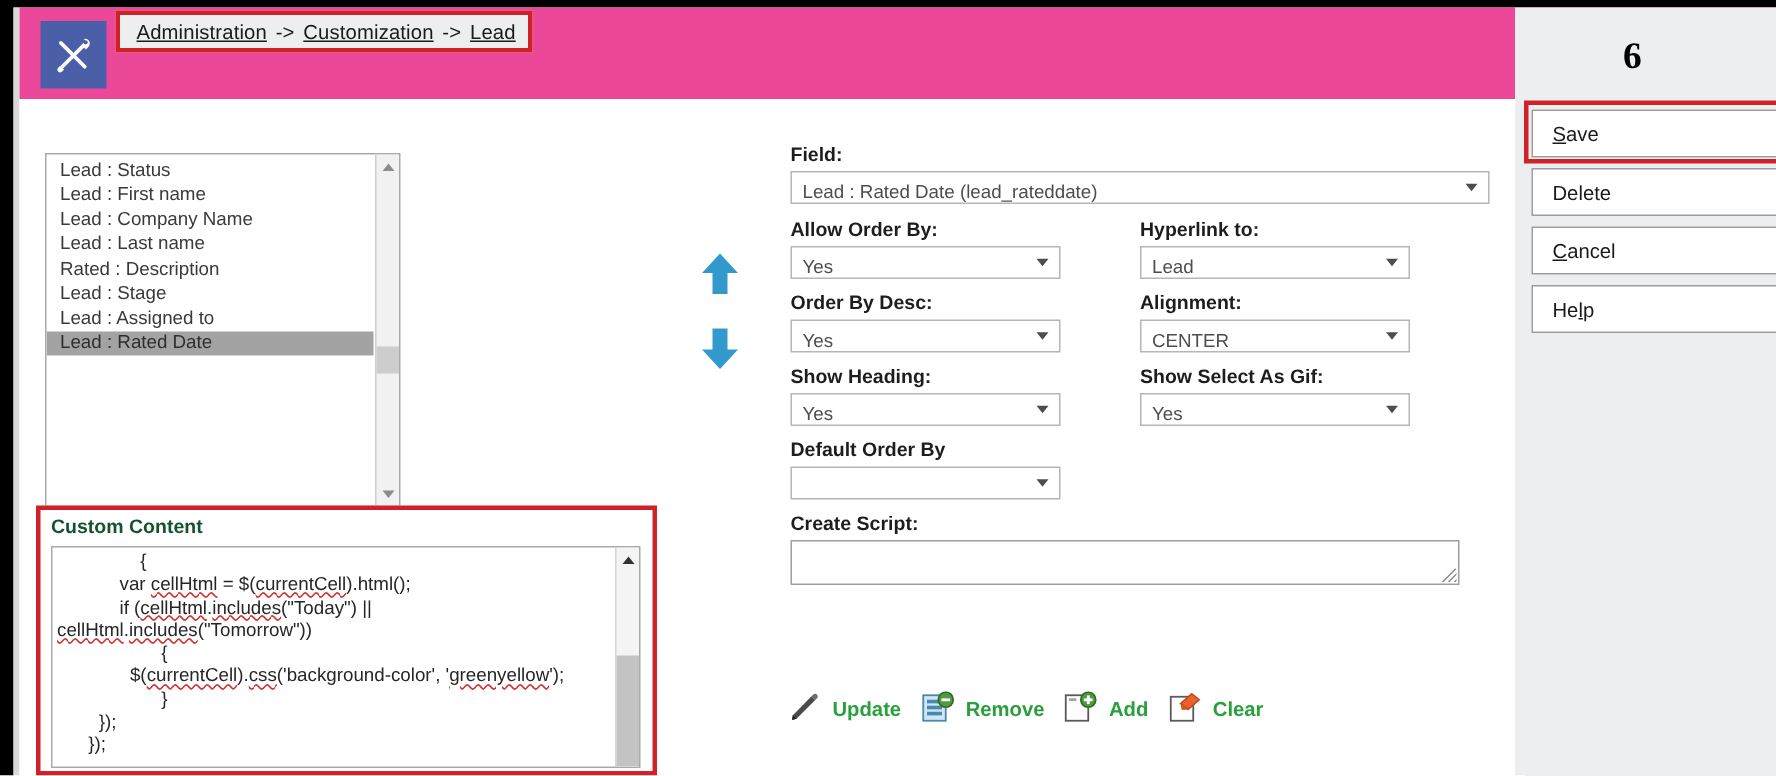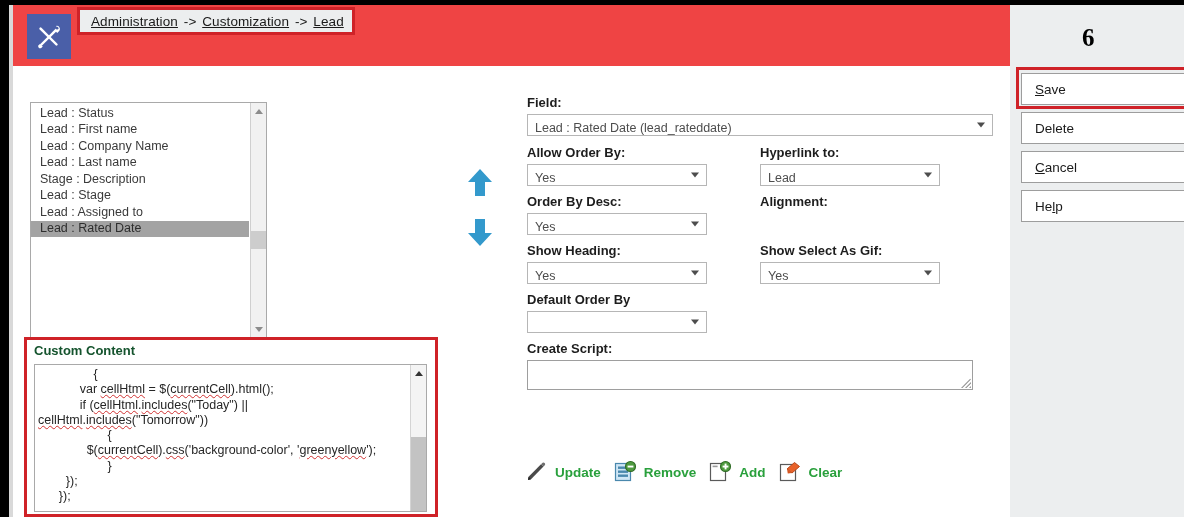--- a/index.html
+++ b/index.html
@@ -29,21 +29,21 @@
   }
   .edge-left-inner {
     position: absolute; left: 9px; top: 5px; width: 4px; height: 512px;
     background: #d9d9d9;
   }
 
   
   .header-band {
     position: absolute; left: 13px; top: 5px;
     width: 1171px; height: 61px;
-    background: #ef4444;
+    background: #ec4899;
   }
   .tools-icon {
     position: absolute; left: 14px; top: 9px;
     width: 44px; height: 45px;
     background: #4a5fa8;
     display: flex; align-items: center; justify-content: center;
   }
   .breadcrumb-box {
     position: absolute; left: 64px; top: 2px;
     width: 278px; height: 28px;
@@ -318,21 +318,21 @@
   </div>
 
   <div class="body-area">
 
     <div class="field-list">
       <div class="list-items" id="list-items">
           <div class="list-item">Lead : Status</div>
           <div class="list-item">Lead : First name</div>
           <div class="list-item">Lead : Company Name</div>
           <div class="list-item">Lead : Last name</div>
-          <div class="list-item">Stage : Description</div>
+          <div class="list-item">Rated : Description</div>
           <div class="list-item">Lead : Stage</div>
           <div class="list-item">Lead : Assigned to</div>
           <div class="list-item selected">Lead : Rated Date</div>
         </div>
       <div class="list-sb">
         <div class="sb-arrow up">
             <span class="tri-up"></span>
           </div>
         <div class="list-sb-thumb"></div>
         <div class="sb-arrow down">
@@ -402,20 +402,24 @@
       <div class="two-col" style="top:99px;">
         <div class="col-a">
           <div class="f-label">Order By Desc:</div>
           <div class="f-select">
             <span>Yes</span>
             <span class="caret"></span>
           </div>
         </div>
         <div class="col-b">
           <div class="f-label">Alignment:</div>
+          <div class="f-select">
+            <span>CENTER</span>
+            <span class="caret"></span>
+          </div>
         </div>
       </div>
 
       <div class="two-col" style="top:148px;">
         <div class="col-a">
           <div class="f-label">Show Heading:</div>
           <div class="f-select">
             <span>Yes</span>
             <span class="caret"></span>
           </div>

